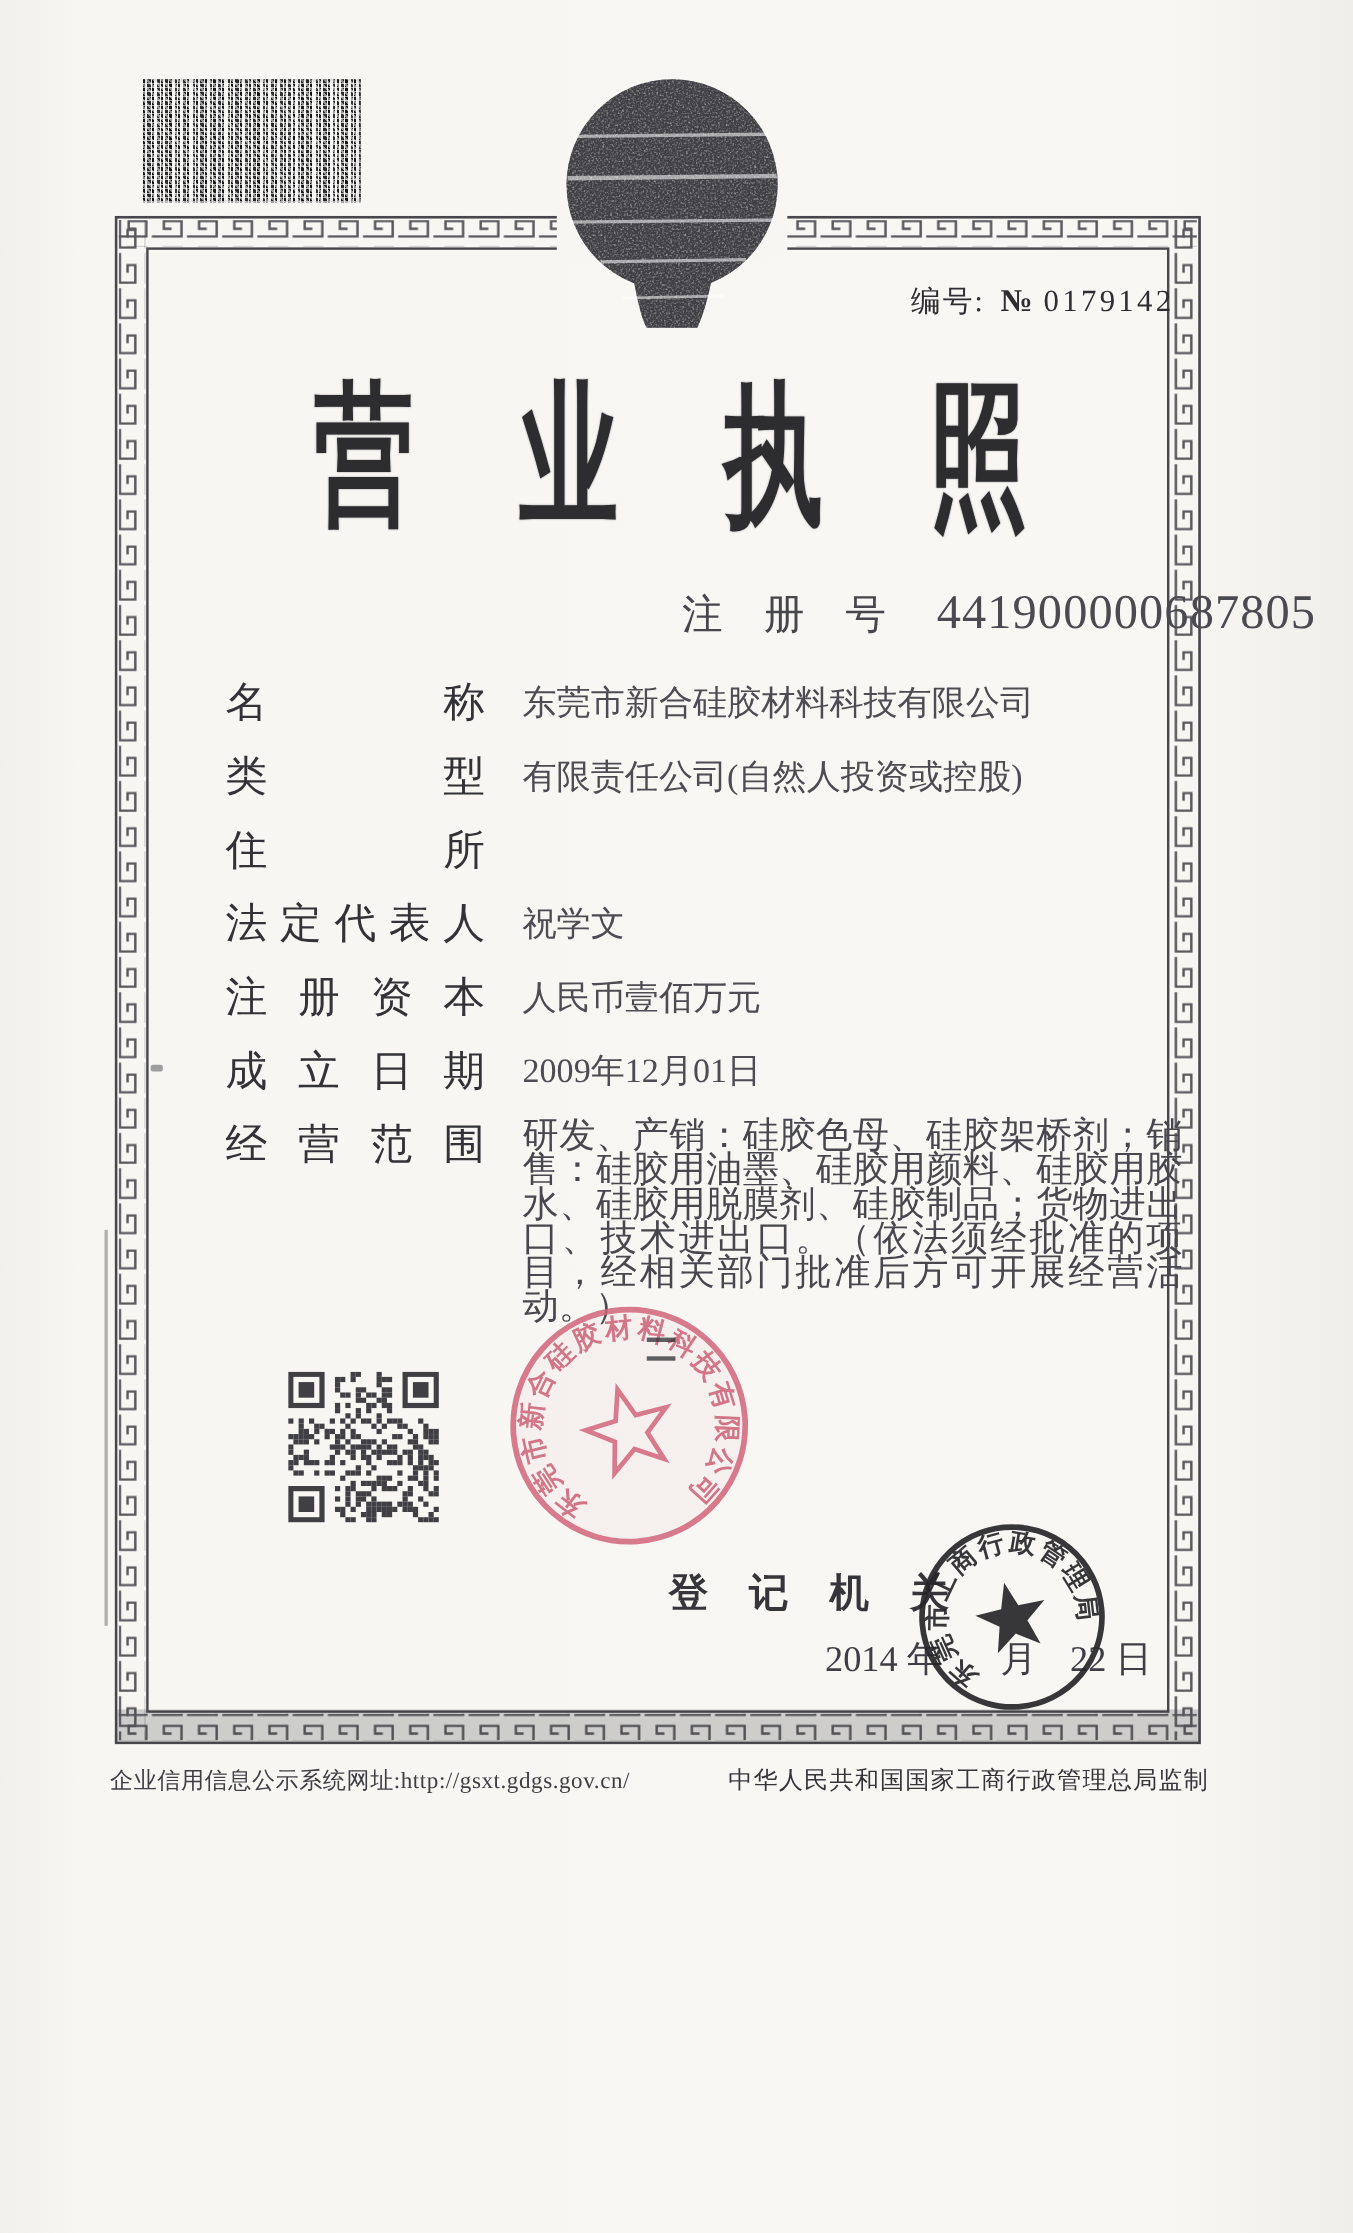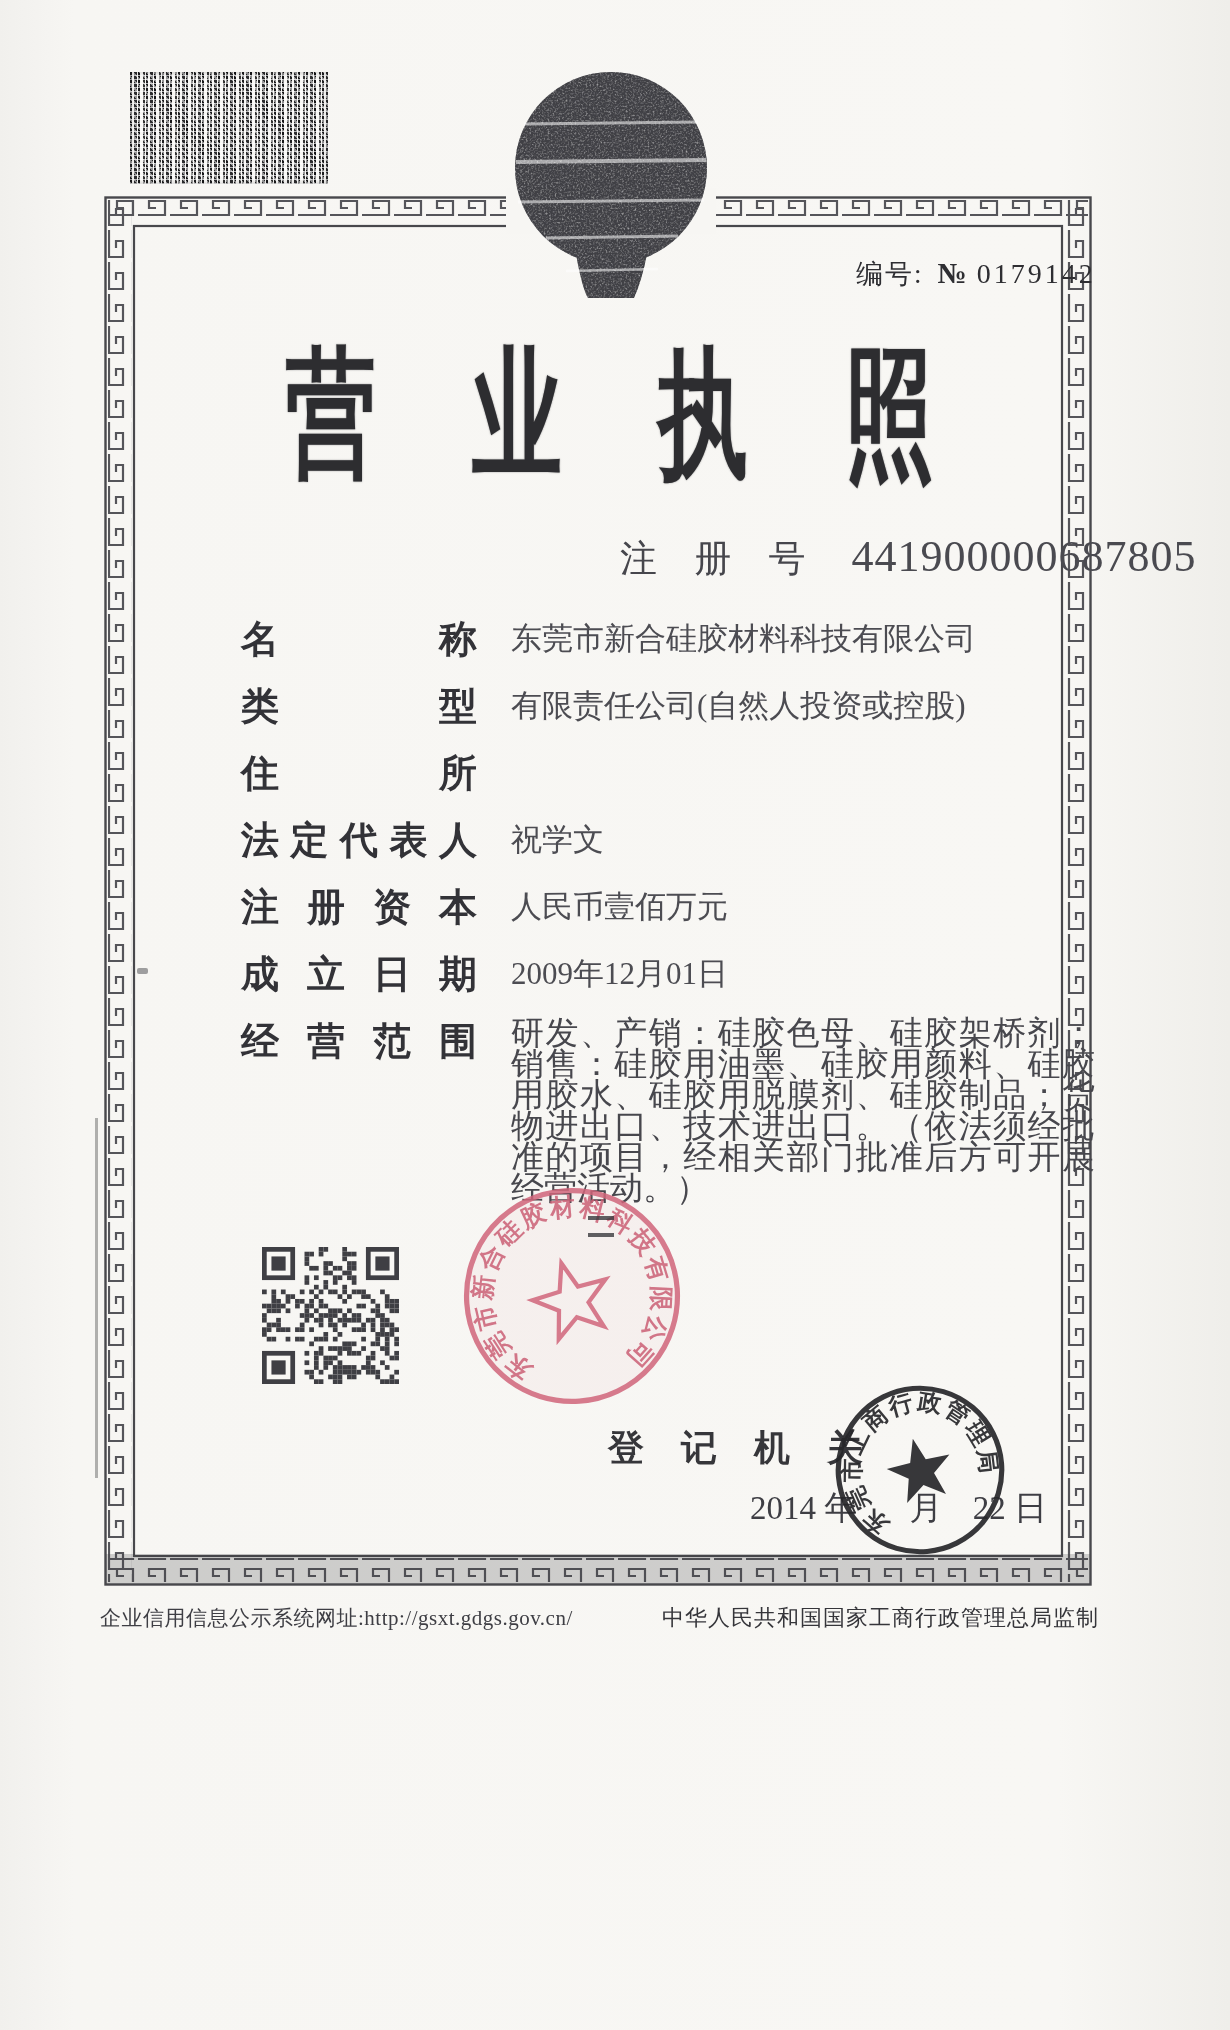--- a/index.html
+++ b/index.html
@@ -13,41 +13,41 @@
   
   .barcode {
     left:130px; top:72px; width:198px; height:112px;
     background:
       repeating-linear-gradient(0deg, rgba(255,255,255,.65) 0 1px, transparent 1px 4px),
       repeating-linear-gradient(45deg, rgba(255,255,255,.5) 0 2px, transparent 2px 5px),
       repeating-linear-gradient(90deg,#1d1d1f 0 2px,transparent 2px 4px,#2c2c2e 4px 7px,transparent 7px 8px,#151517 8px 10px,transparent 10px 13px,#333 13px 15px,transparent 15px 16px);
     box-shadow:inset 0 0 6px rgba(0,0,0,.25);
   }
 
-  .serial { left:828px; top:256px; font-size:27px; letter-spacing:2px; color:#2e2e32; white-space:nowrap;margin-left:28px; }
+  .serial { left:828px; top:256px; font-size:27px; letter-spacing:2px; color:#2e2e32; white-space:nowrap; }
   .serial .no-sign { font-weight:700; font-size:29px; margin-left:14px; }
   .serial .digits { letter-spacing:3px; margin-left:8px; font-size:28px; }
 
   .title {
     left:286px; top:344px; font-family:"Liberation Sans", sans-serif;
     font-size:140px; line-height:1; font-weight:800; color:#2d2d30;
     letter-spacing:56px; white-space:nowrap;
     transform:scaleX(0.64); transform-origin:left top;
     text-shadow:0 0 2px rgba(45,45,48,.6);
   }
 
   .regline { left:620px; top:531px; white-space:nowrap; }
   .regline .reg-label { font-size:37px; color:#46464c; letter-spacing:14px;text-align:right; }
   .regline .reg-no { font-size:44px; color:#4a4a50; letter-spacing:1px; margin-left:28px; }
 
   .rows { left:205px; top:612px; width:890px; }
   .frow { display:flex; align-items:flex-start; height:67px; padding-top:8px; box-sizing:border-box; }
   .flabel {
-    width:236px; flex:0 0 236px; font-size:38px; line-height:1; font-weight:700; color:#323237;
-    text-align:justify; text-align-last:justify;margin-left:36px; -moz-text-align-last:justify;
+    width:236px; flex:0 0 236px; font-size:38px; line-height:1; font-weight:400; color:#323237;
+    text-align:justify; text-align-last:justify; -moz-text-align-last:justify;
   }
   .fvalue { margin-left:34px; font-size:31px; line-height:1.2; color:#4c4c52; white-space:nowrap; }
   .fvalue.scope {
     white-space:normal; font-size:33px; line-height:31px; width:600px; margin-top:-4px;
     text-align:justify; color:#47474d;
   }
 
   .registrar { left:608px; top:1424px; font-size:36px; font-weight:600; letter-spacing:14px; color:#36363a; white-space:nowrap;text-align:right; }
   .dateline { left:750px; top:1486px; font-size:33px; color:#3e3e44; white-space:nowrap; }
   .dateline .d-month { margin-left:44px; }

